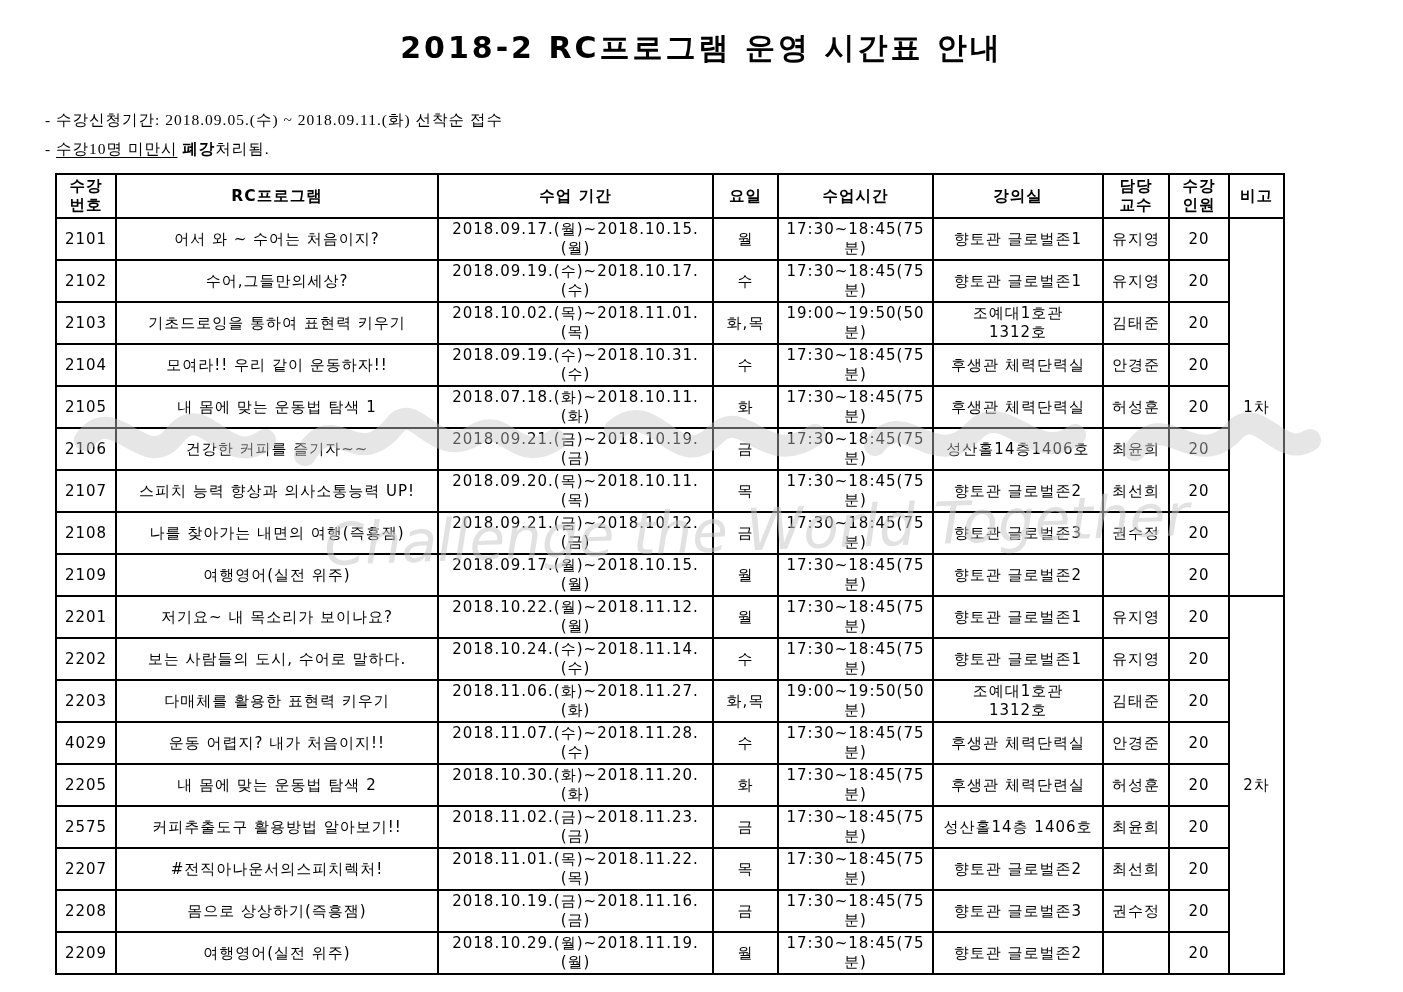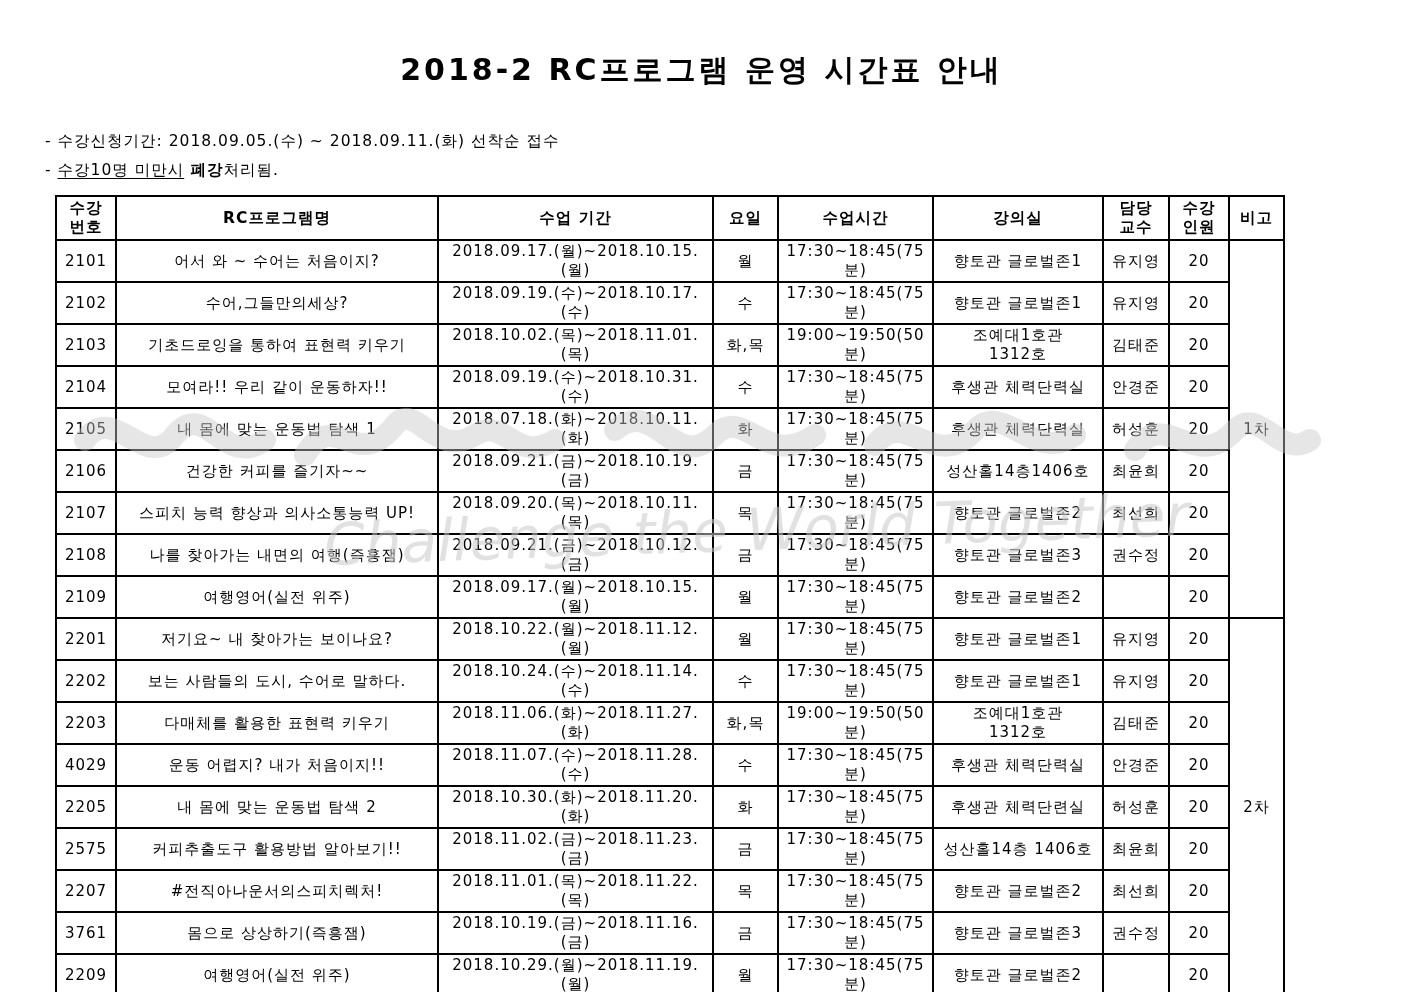--- a/index.html
+++ b/index.html
@@ -8,34 +8,34 @@
     width: 1403px; height: 992px;
     background: #ffffff;
     font-family: "DejaVu Sans", "Liberation Sans", sans-serif;
     color: #000;
     overflow: hidden;
   }
   .page { position: relative; width: 1403px; height: 992px; }
 
   .title {
     margin: 0;
-    padding-top: 50px;
+    padding-top: 28px;
     text-align: center;
     font-size: 30px;
     font-weight: bold;
     letter-spacing: 3px;
   }
 
   .notes {
     margin: 36px 0 0 45px;
     font-size: 15.5px;
     letter-spacing: 1px;
     line-height: 29px;
   }
-  .note { white-space: nowrap; }
+  .note { white-space: nowrap; font-family: Liberation Serif, serif; }
   .note .u { text-decoration: underline; text-underline-offset: 3px; }
   .note .b { font-weight: bold; }
 
   table.timetable {
     margin: 10px 0 0 55px;
     width: 1228px;
     border-collapse: collapse;
     table-layout: fixed;
     font-size: 15px;
     letter-spacing: 1px;
@@ -90,21 +90,21 @@
         <col style="width:155px">
         <col style="width:170px">
       <col style="width:66px">
         <col style="width:60px">
         <col style="width:55px">
     </colgroup>
     <thead>
       <tr>
         <th>수강
 번호</th>
-        <th>RC프로그램명</th>
+        <th>RC프로그램</th>
         <th>수업 기간</th>
         <th>요일</th>
         <th>수업시간</th>
         <th>강의실</th>
         <th>담당
 교수</th>
         <th>수강
 인원</th>
         <th>비고</th>
       </tr>
@@ -197,21 +197,21 @@
           <td class="cell-name">여행영어(실전 위주)</td>
           <td class="cell-period">2018.09.17.(월)~2018.10.15.(월)</td>
           <td class="cell-day">월</td>
           <td class="cell-time">17:30~18:45(75분)</td>
           <td class="cell-room">향토관 글로벌존2</td>
           <td class="cell-prof"></td>
           <td class="cell-capacity">20</td>
         </tr>
         <tr>
           <td class="cell-no">2201</td>
-          <td class="cell-name">저기요~ 내 찾아가는 보이나요?</td>
+          <td class="cell-name">저기요~ 내 목소리가 보이나요?</td>
           <td class="cell-period">2018.10.22.(월)~2018.11.12.(월)</td>
           <td class="cell-day">월</td>
           <td class="cell-time">17:30~18:45(75분)</td>
           <td class="cell-room">향토관 글로벌존1</td>
           <td class="cell-prof">유지영</td>
           <td class="cell-capacity">20</td>
           <td rowspan="9">2차</td>
         </tr>
         <tr>
           <td class="cell-no">2202</td>
@@ -268,21 +268,21 @@
           <td class="cell-no">2207</td>
           <td class="cell-name">#전직아나운서의스피치렉처!</td>
           <td class="cell-period">2018.11.01.(목)~2018.11.22.(목)</td>
           <td class="cell-day">목</td>
           <td class="cell-time">17:30~18:45(75분)</td>
           <td class="cell-room">향토관 글로벌존2</td>
           <td class="cell-prof">최선희</td>
           <td class="cell-capacity">20</td>
         </tr>
         <tr>
-          <td class="cell-no">3761</td>
+          <td class="cell-no">2208</td>
           <td class="cell-name">몸으로 상상하기(즉흥잼)</td>
           <td class="cell-period">2018.10.19.(금)~2018.11.16.(금)</td>
           <td class="cell-day">금</td>
           <td class="cell-time">17:30~18:45(75분)</td>
           <td class="cell-room">향토관 글로벌존3</td>
           <td class="cell-prof">권수정</td>
           <td class="cell-capacity">20</td>
         </tr>
         <tr>
           <td class="cell-no">2209</td>

